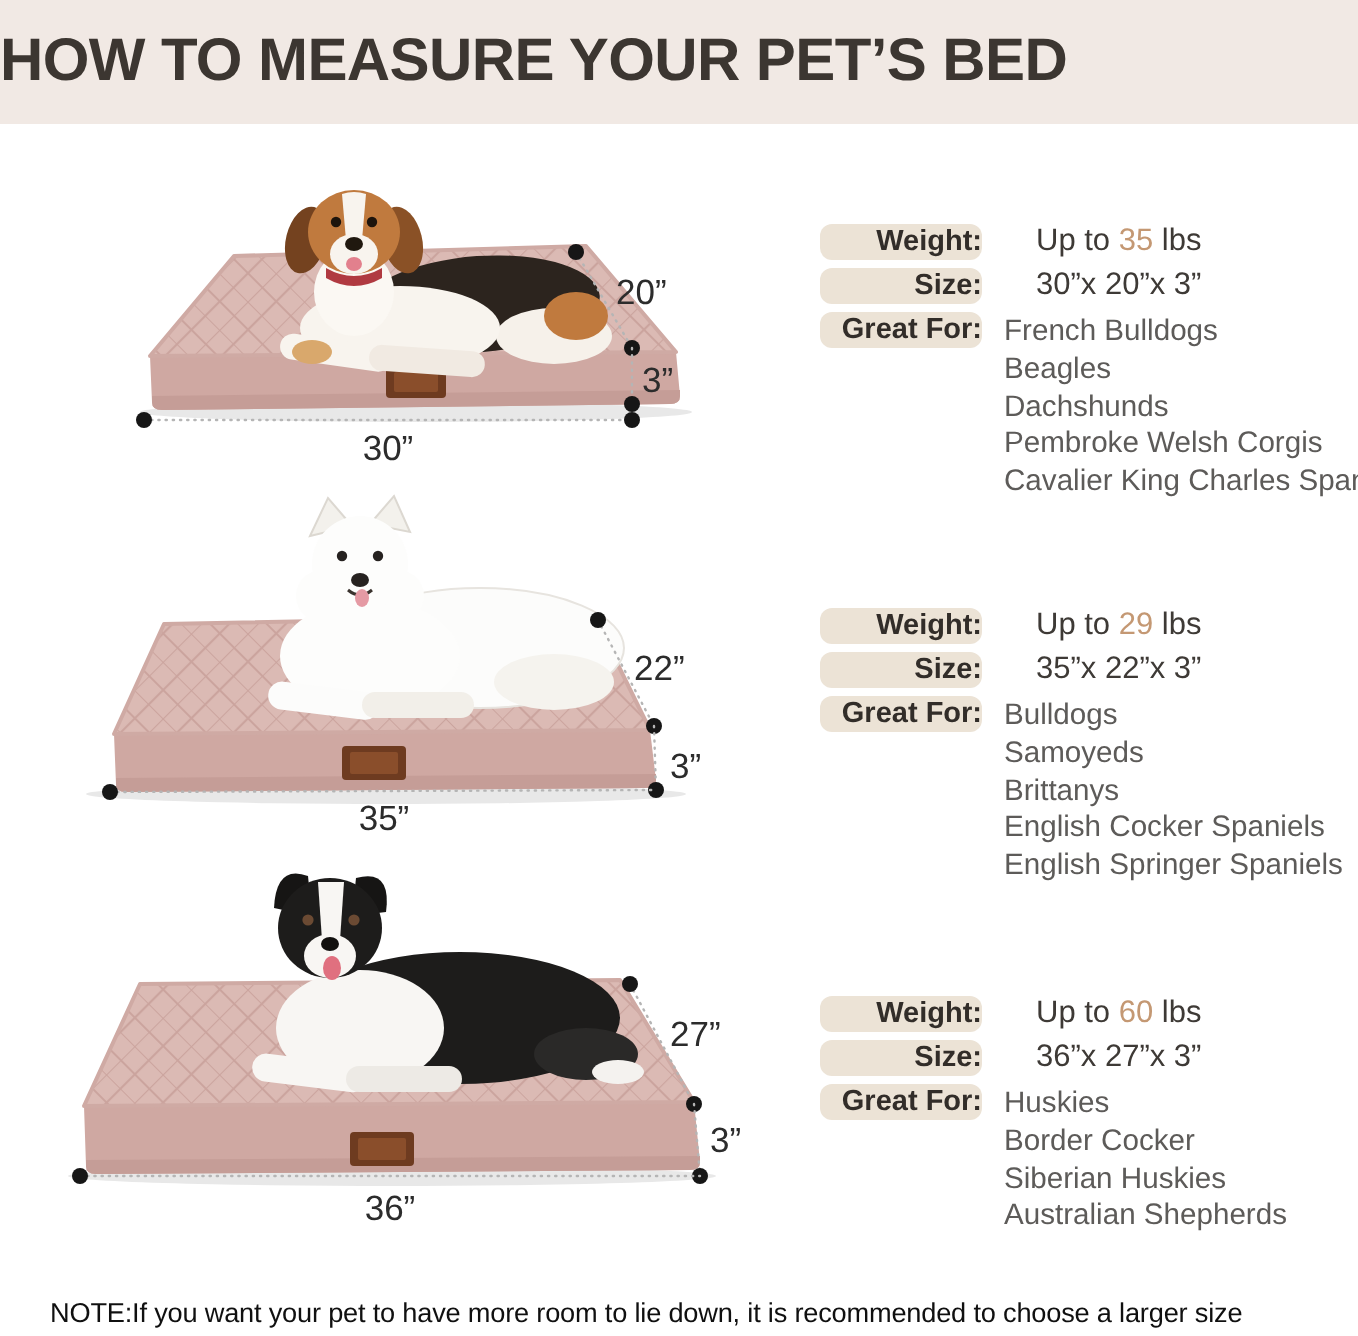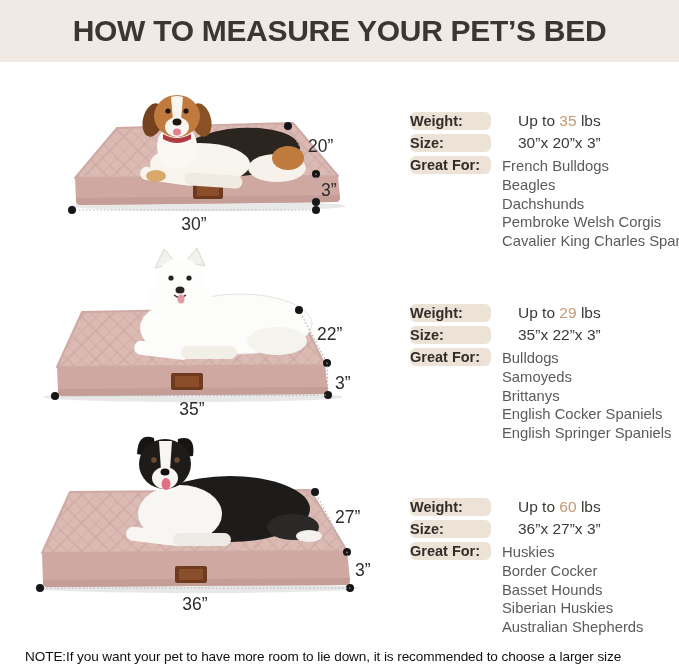--- a/index.html
+++ b/index.html
@@ -1,36 +1,36 @@
 <!DOCTYPE html>
 <html><head>
 <meta charset="utf-8">
 <style>
   * { margin:0; padding:0; box-sizing:border-box; }
   html,body { width:679px; height:668px; }
   body { font-family:"Liberation Sans", sans-serif; background:#ffffff; position:relative; overflow:hidden; }
   .stage { position:absolute; left:0; top:0; width:679px; height:668px; background:#ffffff; }
 
   .header { position:absolute; left:0; top:0; width:679px; height:62px; background:#f1e9e4;
-            display:flex; align-items:center; justify-content:center; }
+            display:flex; align-items:center; }
   .title { font-size:30px; font-weight:700; letter-spacing:-0.3px; color:#3c3631; }
 
   .illus { position:absolute; left:25px; }
   #svg1 { top:80px; }
   #svg2 { top:246px; }
   #svg3 { top:424px; }
 
   .info { position:absolute; left:410px; width:264px; }
   #info1 { top:112px; }
   #info2 { top:304px; }
   #info3 { top:498px; }
 
   .inforow { display:flex; align-items:flex-start; margin-bottom:4px; }
   .badge { flex:0 0 81px; height:18px; line-height:18px; background:#ece3d6; border-radius:6px;
-           text-align:left; font-weight:700; font-size:14.5px; color:#322d29; }
+           text-align:right; font-weight:700; font-size:14.5px; color:#322d29; }
   .val { margin-left:27px; font-size:15.5px; line-height:18px; color:#3e3a36; white-space:nowrap; }
   .accent { color:#c49873; }
   .breeds { margin-left:11px; padding-top:1px; }
   .breed { font-size:14.8px; line-height:18.8px; color:#5d5b59; white-space:nowrap; }
 
   .note { position:absolute; left:25px; top:649px; width:645px; font-size:13.6px; font-weight:400;
           color:#101010; letter-spacing:-0.1px; }
 
   svg text { font-family:"Liberation Sans", sans-serif; }
   .dim { font-size:17.5px; fill:#2c2c2c; }
@@ -231,21 +231,20 @@
     </div>
     <div class="inforow">
       <div class="badge">Size:</div>
       <div class="val">36”x 27”x 3”</div>
     </div>
     <div class="inforow">
       <div class="badge">Great For:</div>
       <div class="breeds">
         <div class="breed">Huskies</div>
         <div class="breed">Border Cocker</div>
-        <div class="breed">Basset Hounds</div>
         <div class="breed">Siberian Huskies</div>
         <div class="breed">Australian Shepherds</div>
       </div>
     </div>
   </div>
 
   <div class="note">NOTE:If you want your pet to have more room to lie down, it is recommended to choose a larger size</div>
 
 </div>
 

